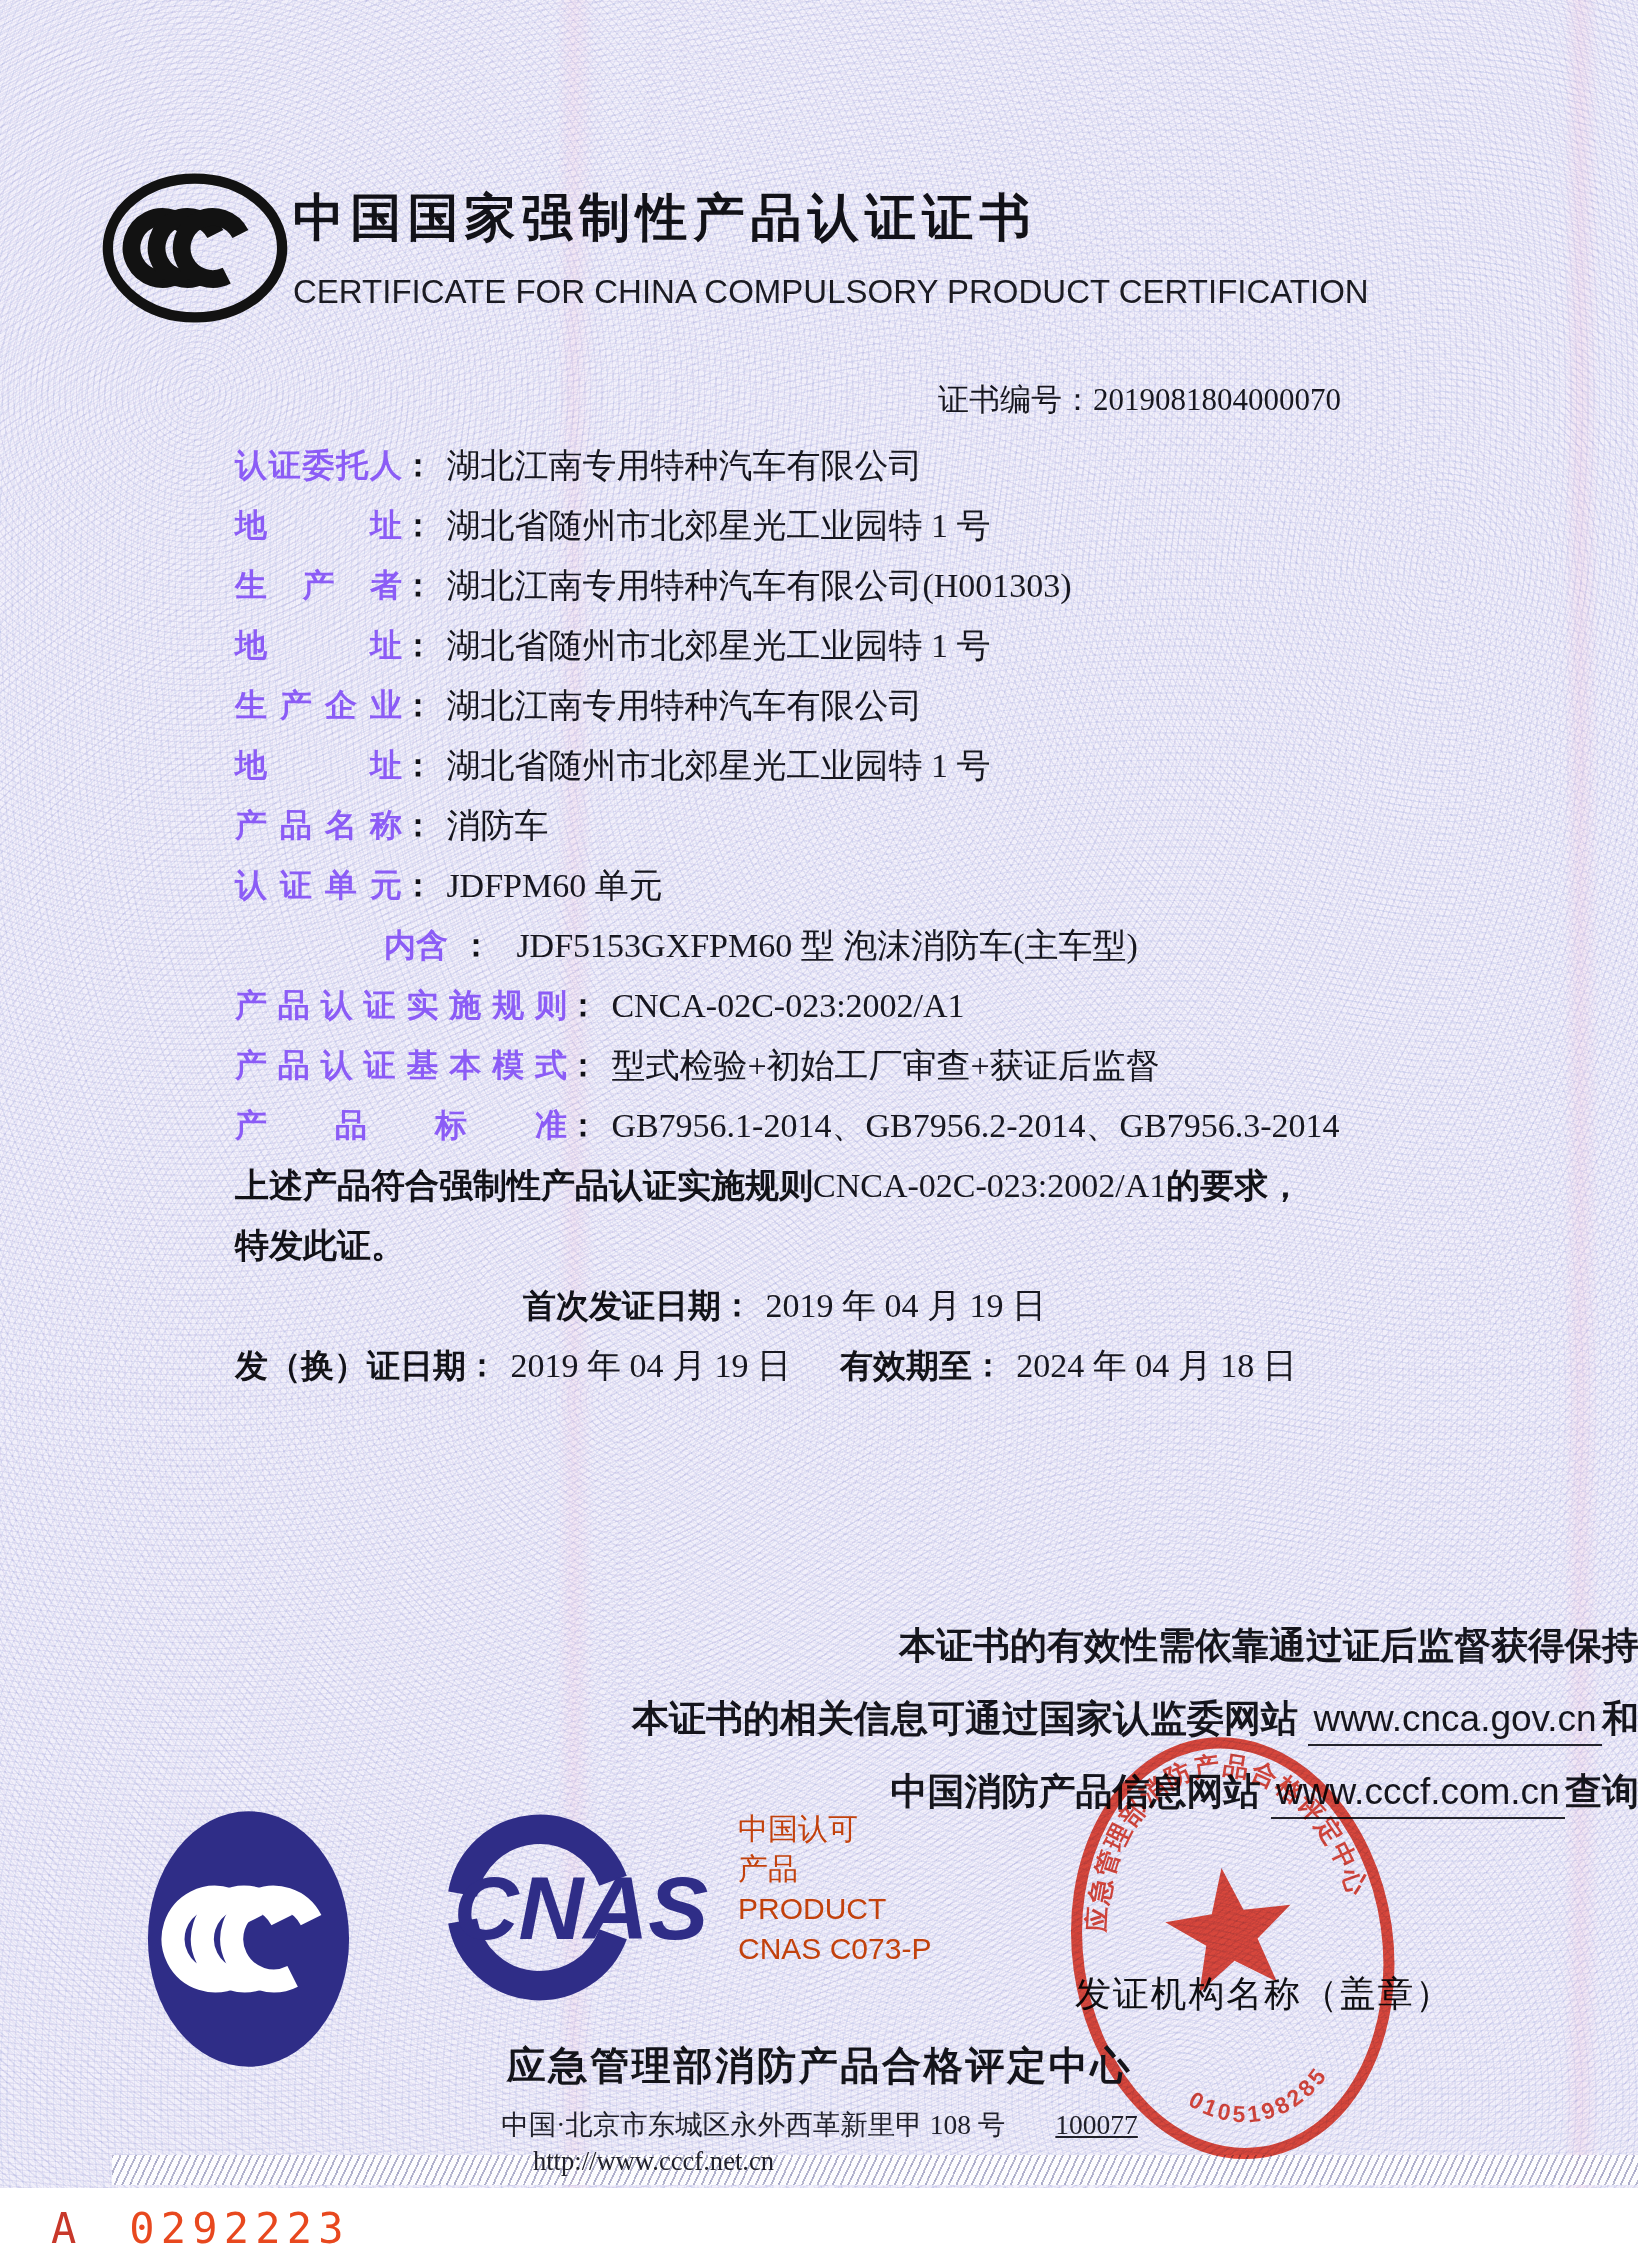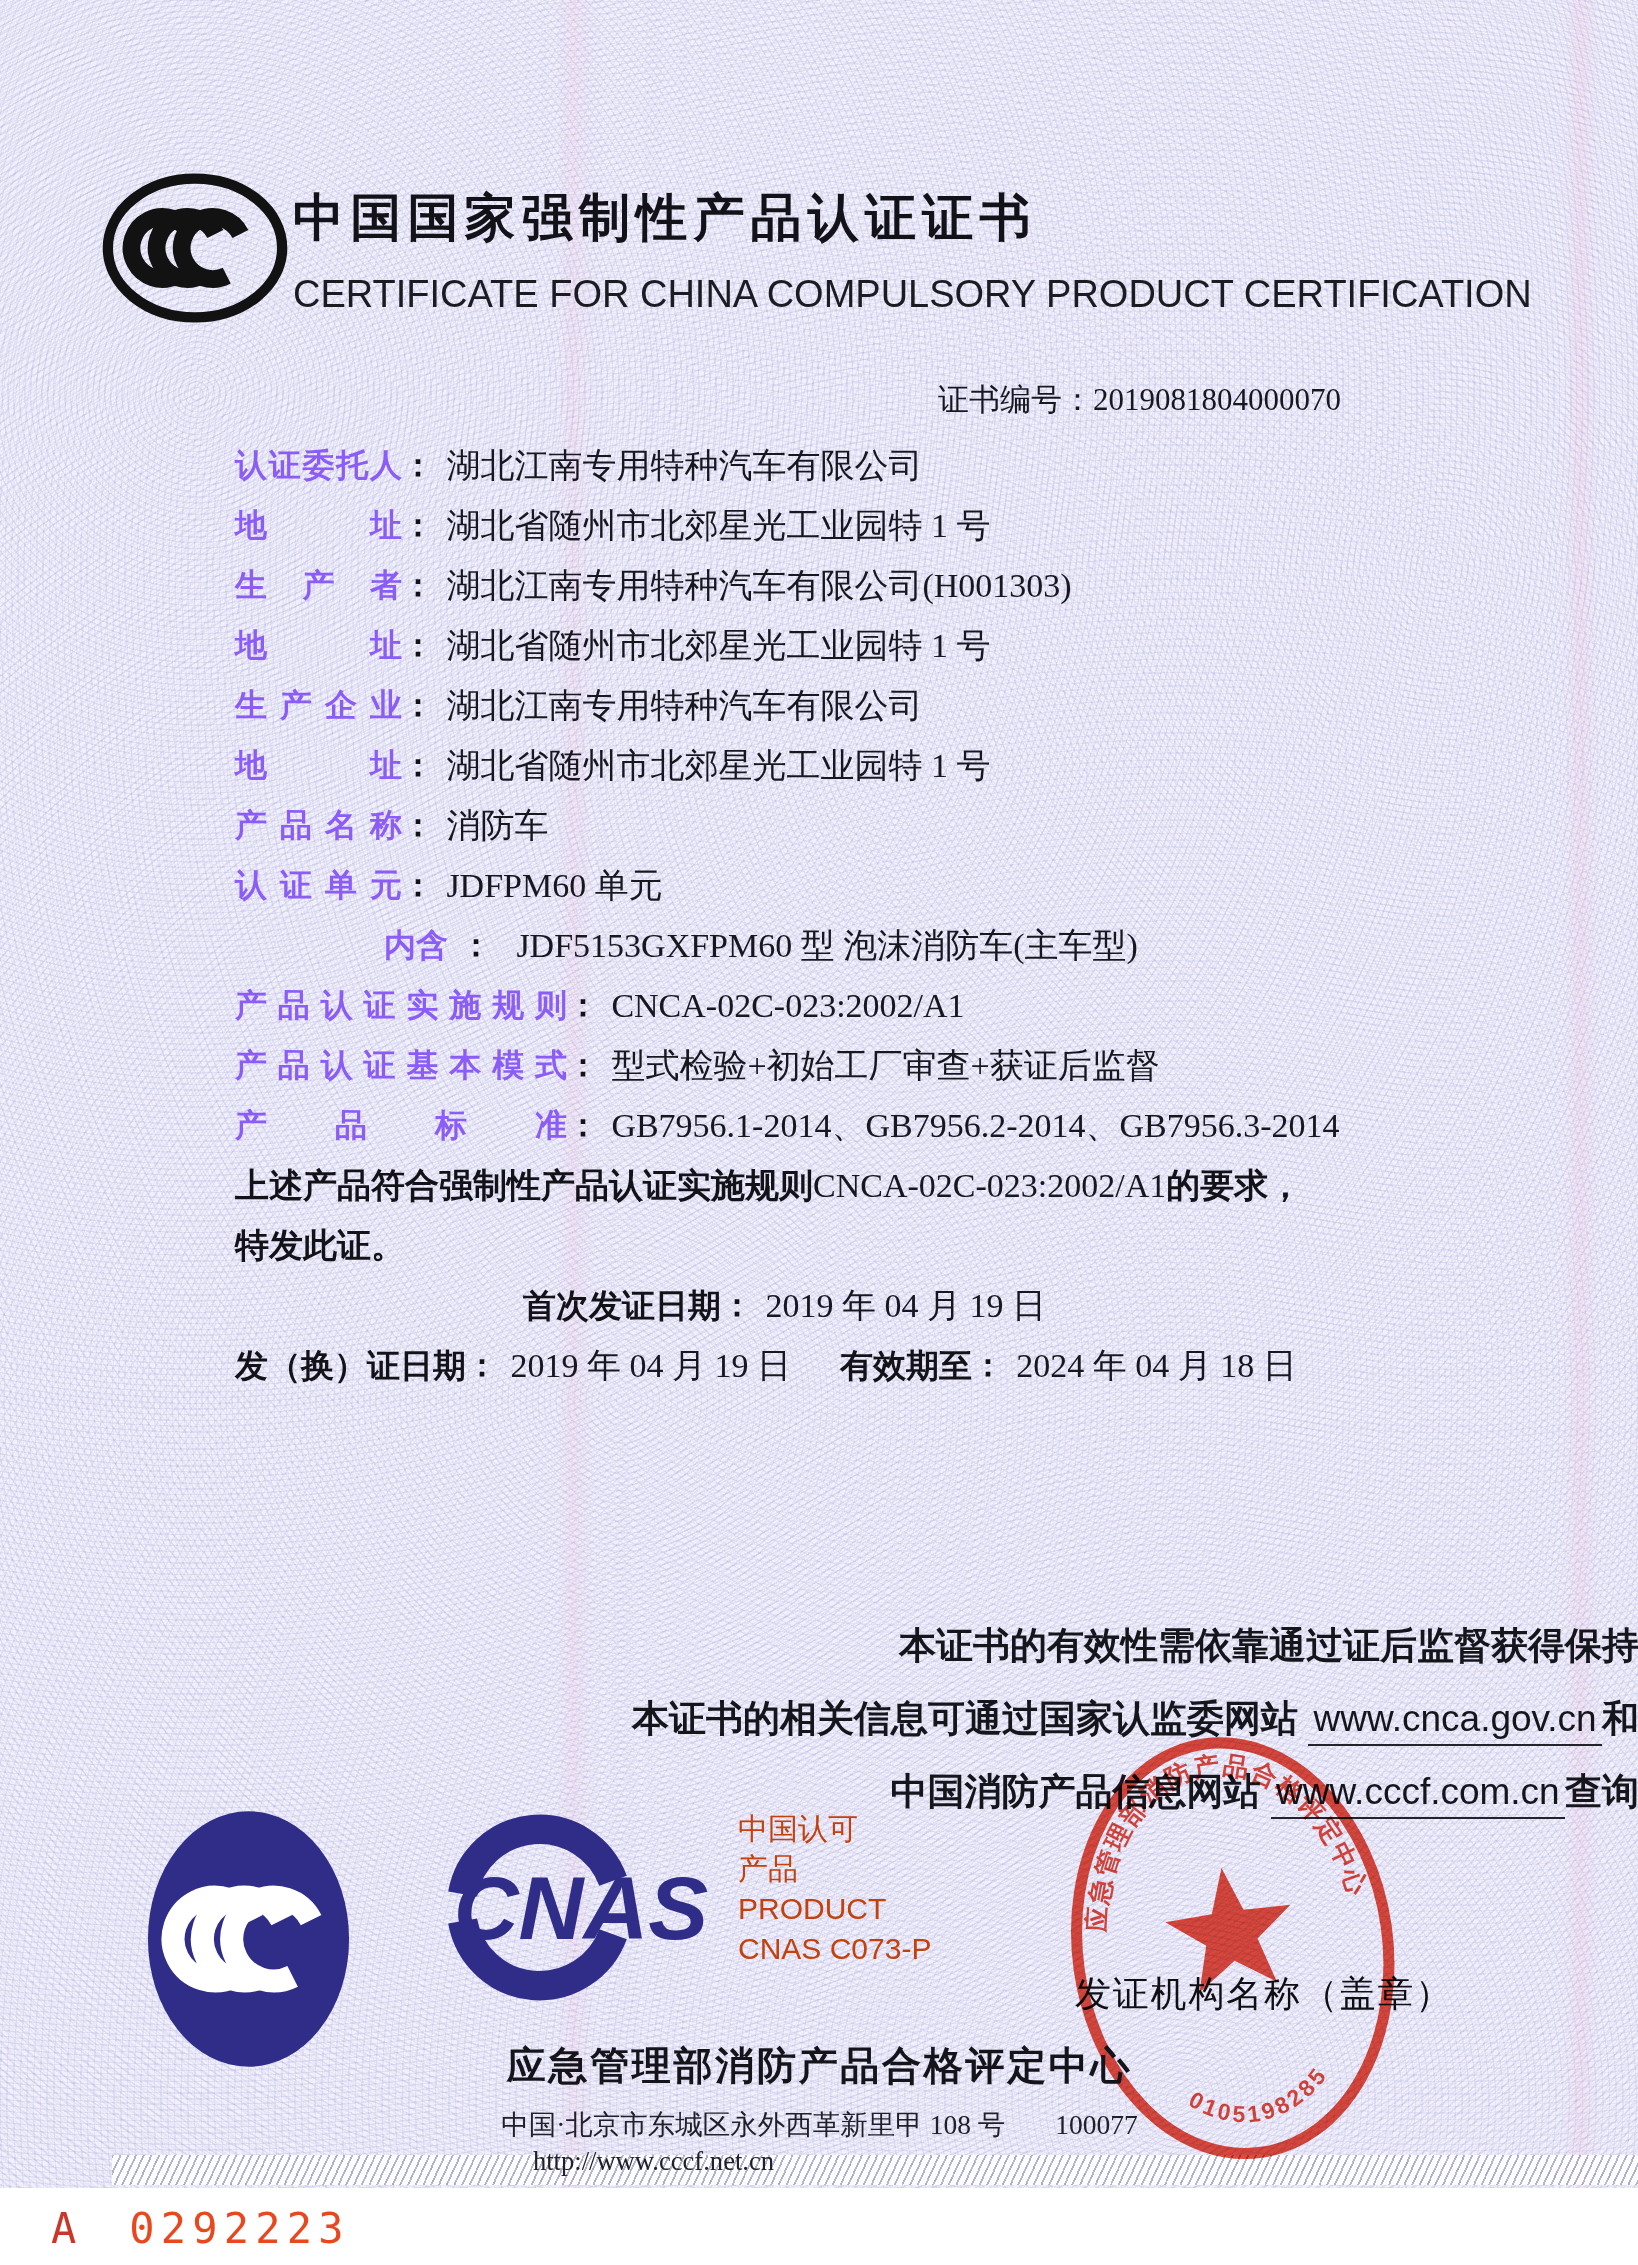--- a/index.html
+++ b/index.html
@@ -30,21 +30,21 @@
   }
   
   .ccc-top{position:absolute;left:99px;top:170px;width:192px;height:156px;}
   .hdr{position:absolute;left:293px;top:184px;width:1259px;}
   .title{
     font-family:"Liberation Sans", sans-serif;
     font-weight:900;font-size:51px;letter-spacing:6.2px;color:#121218;
   }
   .subtitle{
     font-family:"Liberation Sans", sans-serif;
-    font-size:38px;margin-top:19.5px;letter-spacing:0px;color:#1b1b22;
+    font-size:33px;margin-top:19.5px;letter-spacing:0px;color:#1b1b22;
   }
   .certno{position:absolute;left:938px;top:379px;font-size:31px;white-space:nowrap;}
   
   .body{position:absolute;left:235px;top:436px;width:1179px;}
   .row{height:60px;display:flex;align-items:center;white-space:nowrap;}
   .lbl{
     font-family:"Liberation Sans", sans-serif;font-weight:700;font-size:32px;
     display:inline-block;text-align:justify;text-align-last:justify;color:#8b5cf6;
   }
   .w-n{width:167px;}
@@ -70,21 +70,21 @@
   .cnas{position:absolute;left:438px;top:1800px;width:293px;height:215px;}
   .cnas-cap{position:absolute;left:738px;top:1809px;font-family:"Liberation Sans", sans-serif;font-size:30px;line-height:40px;color:#c2410c;}
   .issuer{position:absolute;left:1075px;top:1970px;font-size:36px;letter-spacing:1.8px;color:#101014;}
   .stamp{
     position:absolute;left:1062px;top:1725px;width:341px;height:443px;
     transform:rotate(-8deg);opacity:.92;mix-blend-mode:multiply;
   }
   .org{position:absolute;left:0;top:2039px;width:1639px;text-align:center;
     font-family:"Liberation Sans", sans-serif;font-weight:700;font-size:39px;letter-spacing:2.7px;color:#14141a;}
   .addr{position:absolute;left:0;top:2107px;width:1639px;text-align:center;font-size:27.5px;color:#20202a;}
-  .addr .pc{margin-left:50px;}
+  .addr .pc{margin-left:50px;text-decoration:underline;}
   .site{position:absolute;left:0;top:2146px;width:1307px;text-align:center;font-size:26.6px;color:#20202a;}
   .serial{position:absolute;left:51px;top:2204px;font-family:"DejaVu Sans Mono", monospace;font-size:42px;}
   .serial .sp{color:#c8382a;letter-spacing:7px;}
   .serial .sn{color:#e8481e;margin-left:46px;letter-spacing:6.2px;}
 </style>
 </head>
 <body>
 
 <div class="page">
   <div class="bg"></div>

